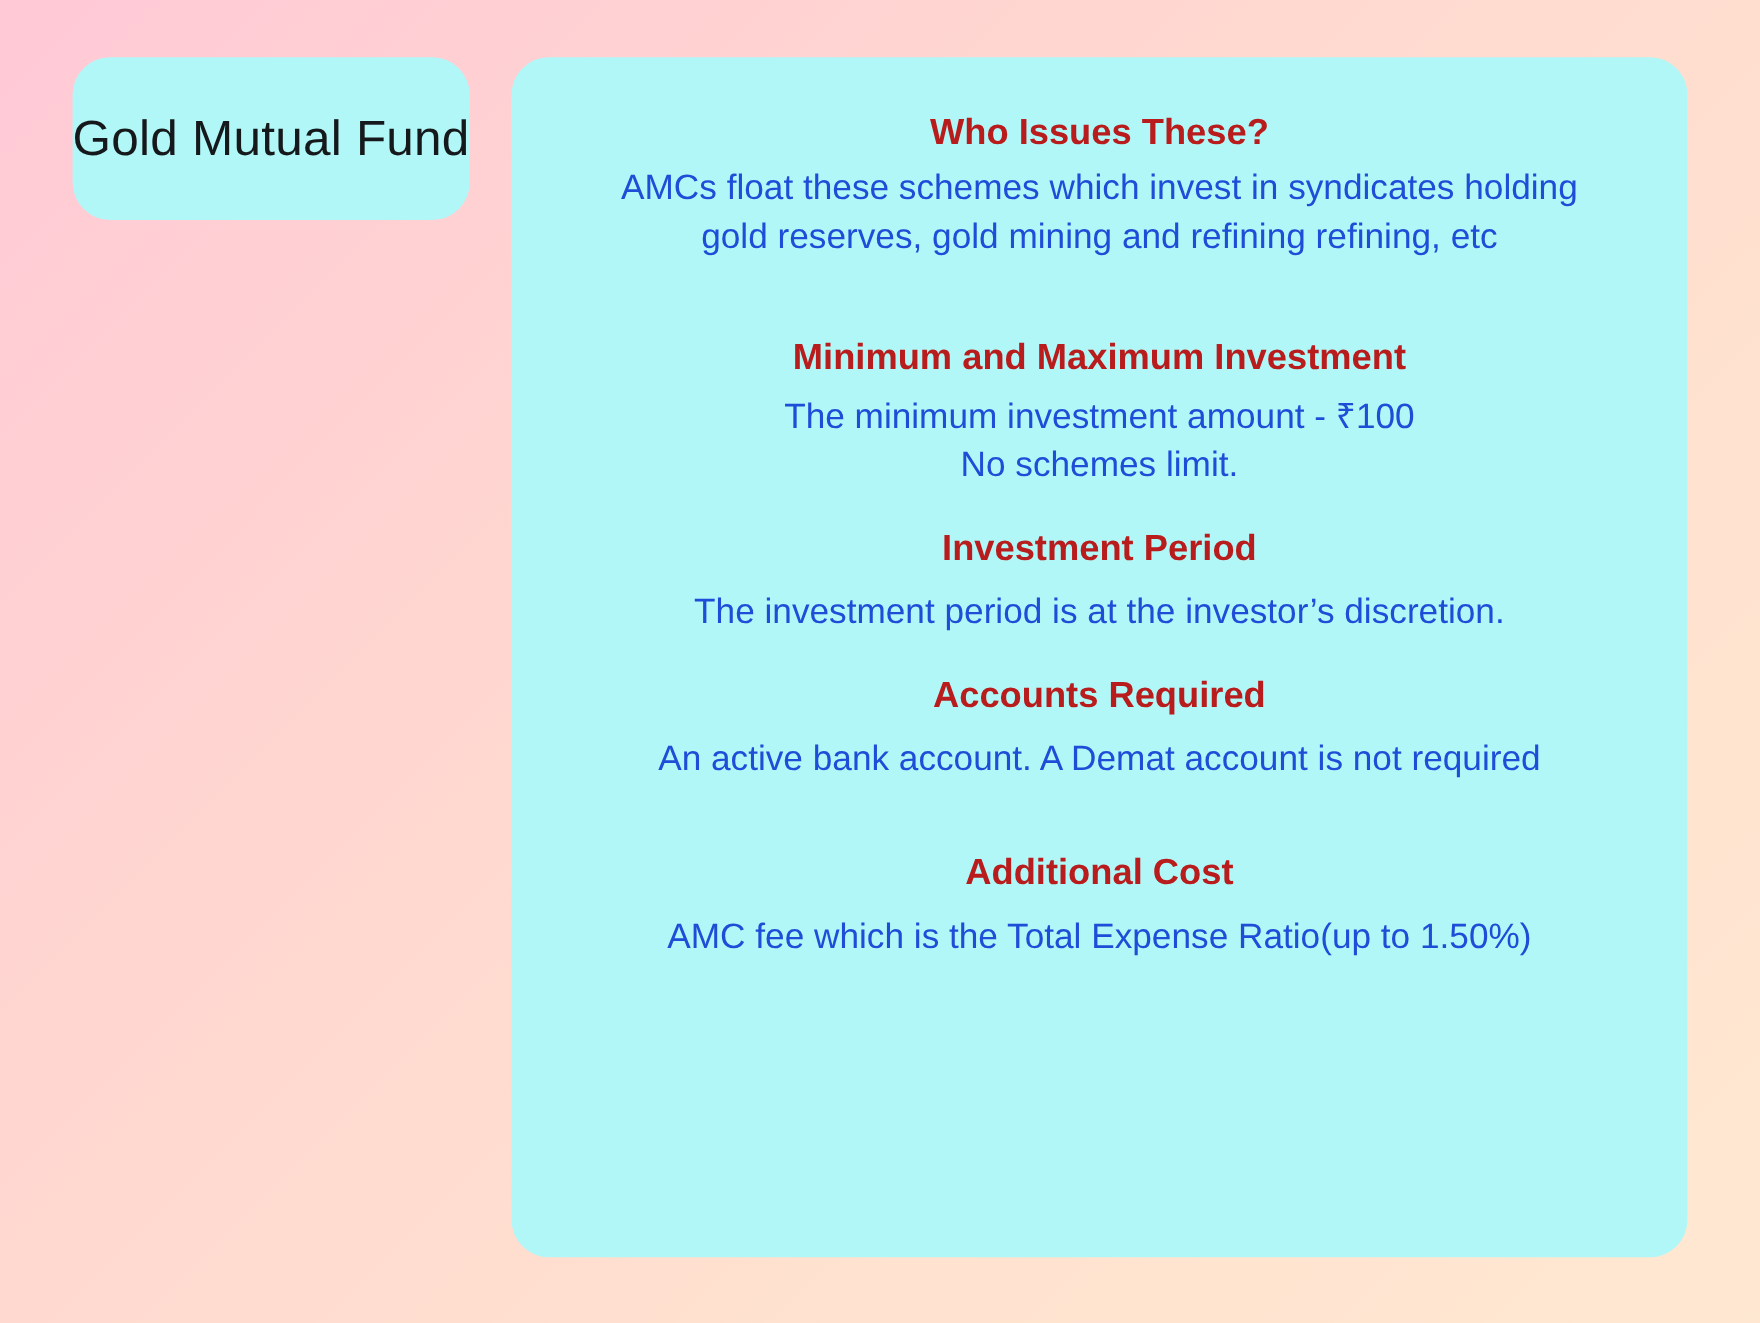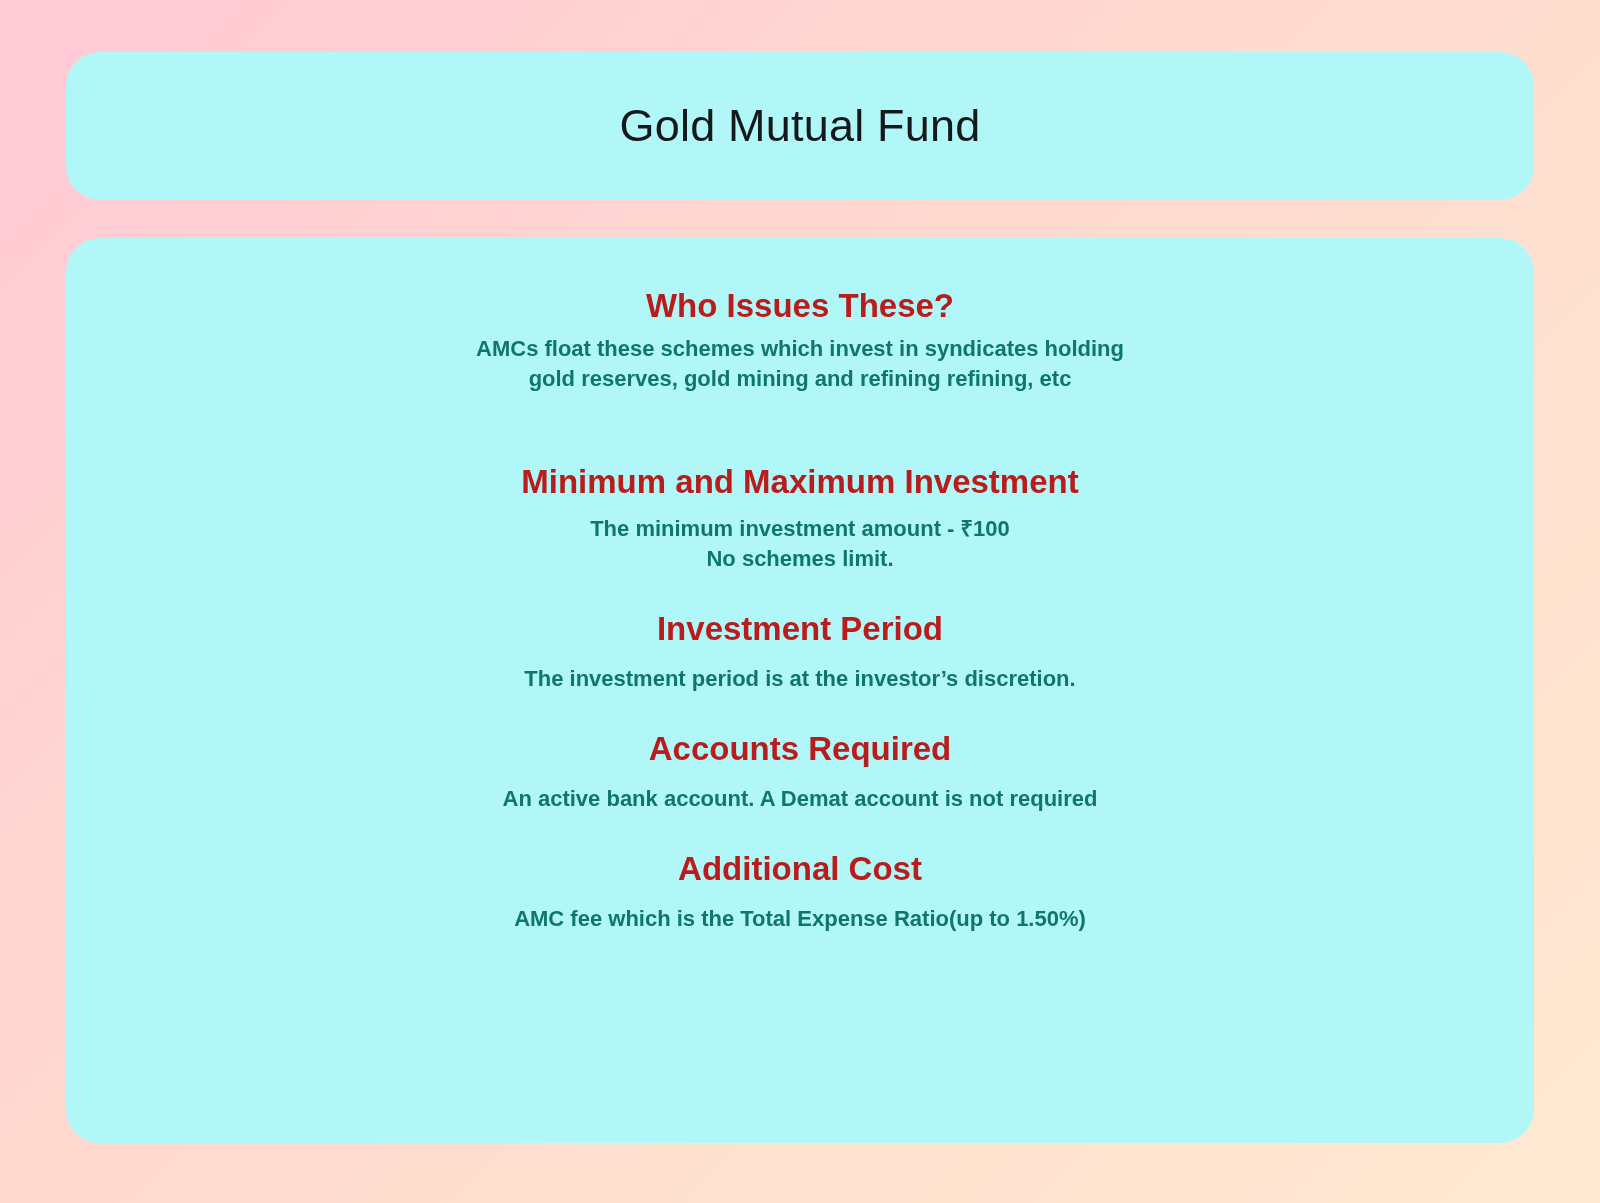--- a/index.html
+++ b/index.html
@@ -13,21 +13,21 @@
     background: linear-gradient(135deg, #ffc9d6 0%, #ffd6d0 35%, #ffe2cf 70%, #ffe8d2 100%);
     overflow: hidden;
   }
   .page {
     position: relative;
     width: 1600px;
     height: 1203px;
     box-sizing: border-box;
     padding: 52px 66px 60px 66px;
     display: flex;
-    flex-direction: column;
+    flex-direction: row;
     gap: 38px;
   }
   .card {
     background: #b2f7f7;
     border-radius: 34px;
   }
   .title-card {
     height: 148px;
     display: flex;
     align-items: center;
@@ -55,41 +55,41 @@
     margin-top: 34px;
   }
   .sec-heading {
     font-size: 33px;
     font-weight: 700;
     color: #b91c1c;
     margin: 0 0 12px 0;
     line-height: 1.2;
   }
   .sec-body {
-    font-size: 22px;
-    font-weight: 700;
-    color: #0f766e;
+    font-size: 32px;
+    font-weight: 400;
+    color: #1d4ed8;
     line-height: 1.38;
     margin: 0;
   }
   .sec-body .line {
     display: block;
   }
   .s-who .sec-heading { margin-bottom: 8px; }
   .s-who { margin-top: 4px; }
   .s-returns { margin-top: 26px; }
   .s-returns .sec-heading { margin-bottom: 16px; }
   .s-minmax { margin-top: 40px; }
   .s-minmax .sec-heading { }
   .s-period { margin-top: 38px; }
   .s-period .sec-heading { margin-bottom: 16px; }
   .s-accounts { margin-top: 44px; }
   .s-accounts .sec-heading { margin-bottom: 16px; }
   .s-cost { margin-top: 44px; }
-  .s-cost .sec-heading { margin-bottom: 16px; }
+  .s-cost .sec-heading { margin-bottom: 16px; margin-top: 28px; }
 </style>
 </head>
 <body>
 
 <div class="page">
 
   <div class="card title-card">
     <h1 class="title-text">Gold Mutual Fund</h1>
   </div>
 

